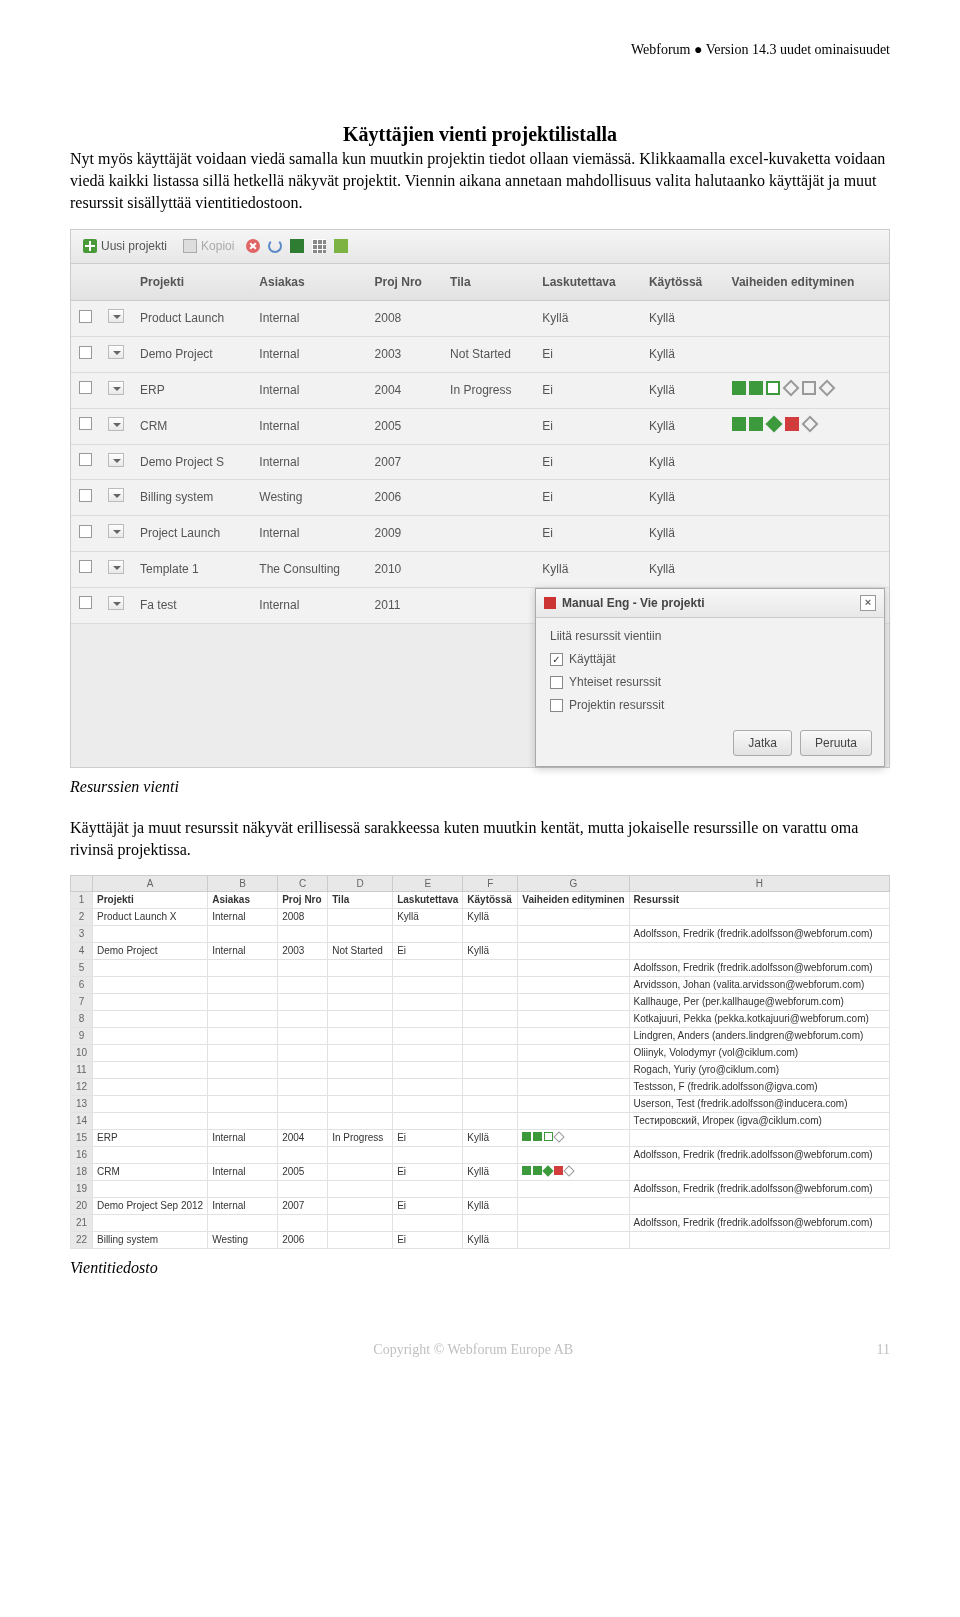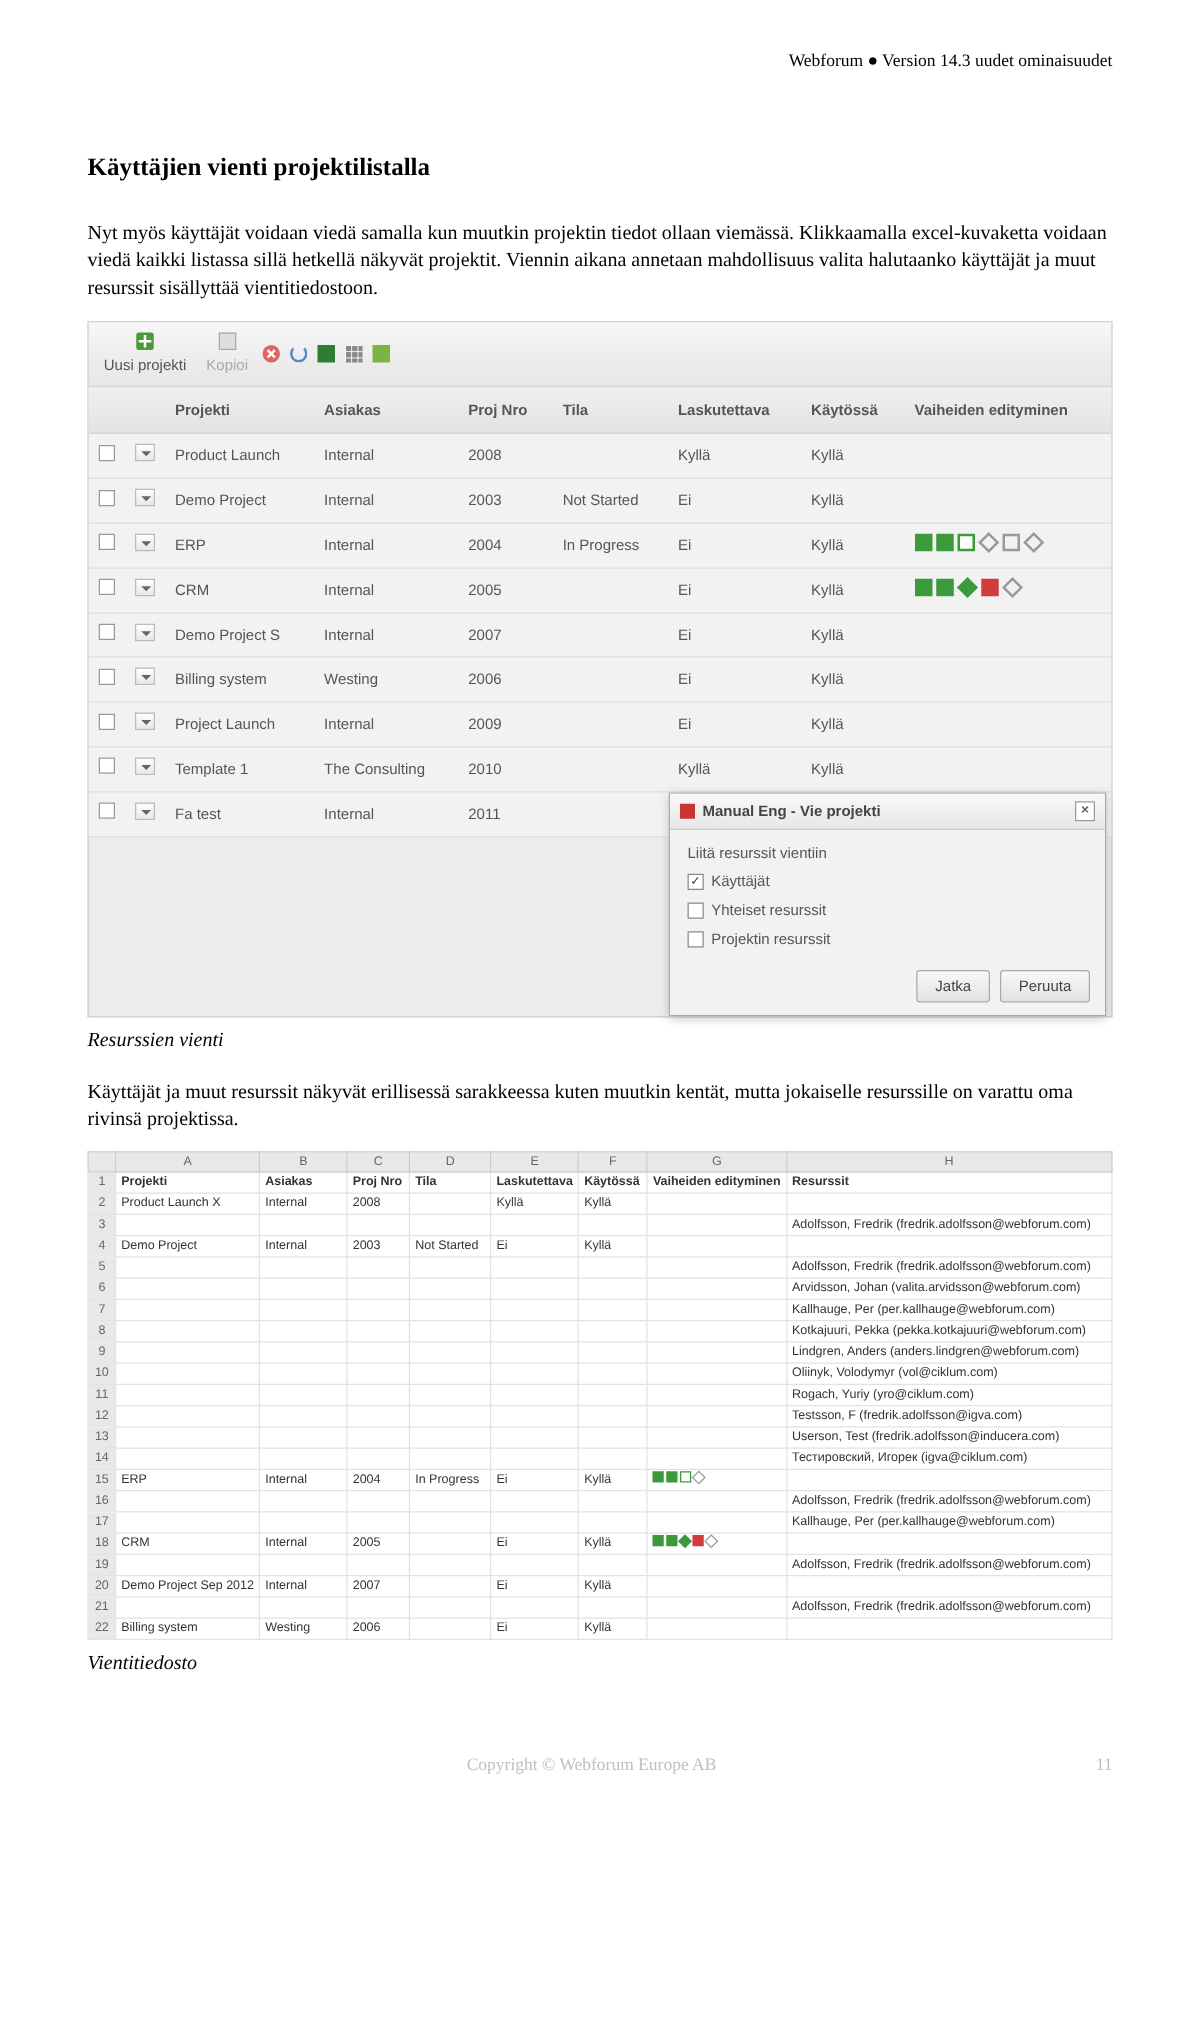--- a/index.html
+++ b/index.html
@@ -7,41 +7,41 @@
     font-family: "Times New Roman", serif;
     background: #fff;
     color: #000;
     width: 960px;
     margin: 0 auto;
     padding: 40px 70px 30px 70px;
     font-size: 16px;
     line-height: 1.4;
   }
   .header-line { text-align: right; font-size: 14px; margin-bottom: 60px; }
-  h2.section { font-weight: bold; font-size: 20px; margin-bottom: 28px; }
+  h2.section { font-weight: bold; font-size: 20px; margin-bottom: 0; text-align: center; }
   p.body { margin-bottom: 14px; }
   p.caption { font-style: italic; margin: 8px 0 18px 0; }
 
   
   .app-panel {
     font-family: Arial, sans-serif;
     background: #ececec;
     border: 1px solid #ccc;
     font-size: 12px;
     color: #444;
     width: 100%;
     margin: 10px 0 4px 0;
   }
   .toolbar {
     display: flex; align-items: center; gap: 8px;
     padding: 6px 8px;
     background: linear-gradient(#f6f6f6,#e6e6e6);
     border-bottom: 1px solid #ccc;
   }
-  .tb-btn { display:flex; align-items:center; gap:4px; color:#555; padding:2px 4px;flex-direction:column; }
+  .tb-btn { display:flex; align-items:center; gap:4px; color:#555; padding:2px 4px; }
   .tb-btn.disabled { color:#aaa; }
   .tb-ico { width:14px; height:14px; display:inline-block; }
   .ico-plus { background:#4a9a3a; border-radius:2px; position:relative; }
   .ico-plus::before,.ico-plus::after{content:"";position:absolute;background:#fff;}
   .ico-plus::before{left:6px;top:2px;width:2px;height:10px;}
   .ico-plus::after{top:6px;left:2px;height:2px;width:10px;}
   .ico-copy{background:#ddd;border:1px solid #aaa;}
   .ico-del{background:#e06666;border-radius:50%;position:relative;}
   .ico-del::before,.ico-del::after{content:"";position:absolute;background:#fff;width:2px;height:8px;left:6px;top:3px;}
   .ico-del::before{transform:rotate(45deg);} .ico-del::after{transform:rotate(-45deg);}
@@ -482,31 +482,20 @@
         <td></td>
         <td></td>
         <td></td>
         <td></td>
         <td></td>
         <td></td>
         <td></td>
         <td>Adolfsson, Fredrik (fredrik.adolfsson@webforum.com)</td>
       </tr>
       <tr>
-        <td class="rh">17</td>
-        <td></td>
-        <td></td>
-        <td></td>
-        <td></td>
-        <td></td>
-        <td></td>
-        <td></td>
-        <td>Kallhauge, Per (per.kallhauge@webforum.com)</td>
-      </tr>
-      <tr>
         <td class="rh">18</td>
         <td>CRM</td>
         <td>Internal</td>
         <td>2005</td>
         <td></td>
         <td>Ei</td>
         <td>Kyllä</td>
         <td><span class="mini-phase">
             <span class="mp c-green"></span>
             <span class="mp c-green"></span>

